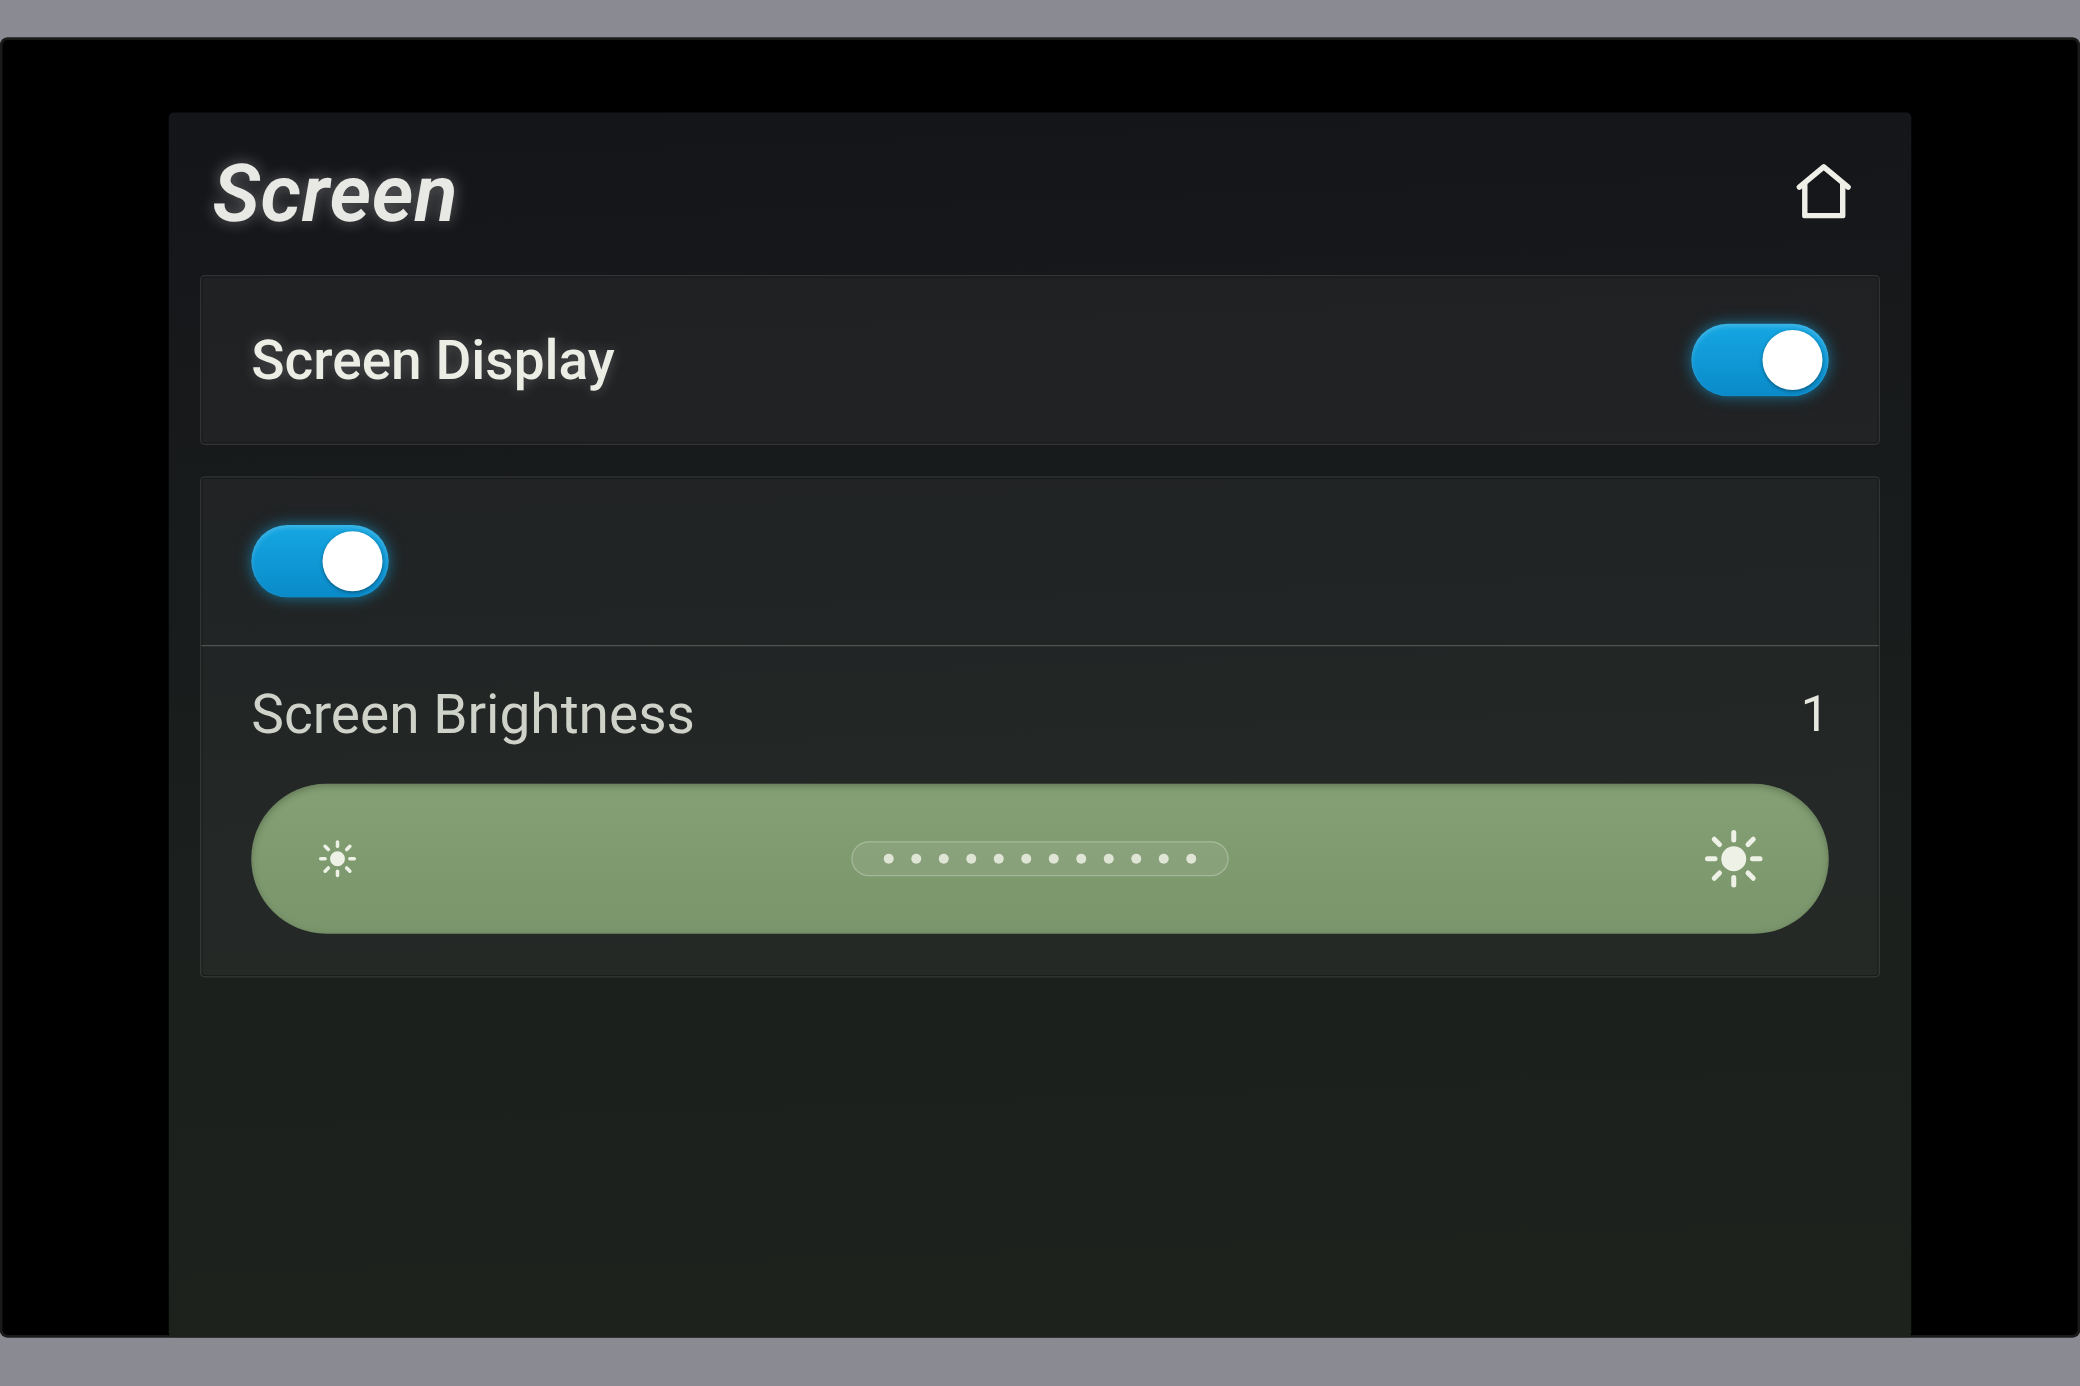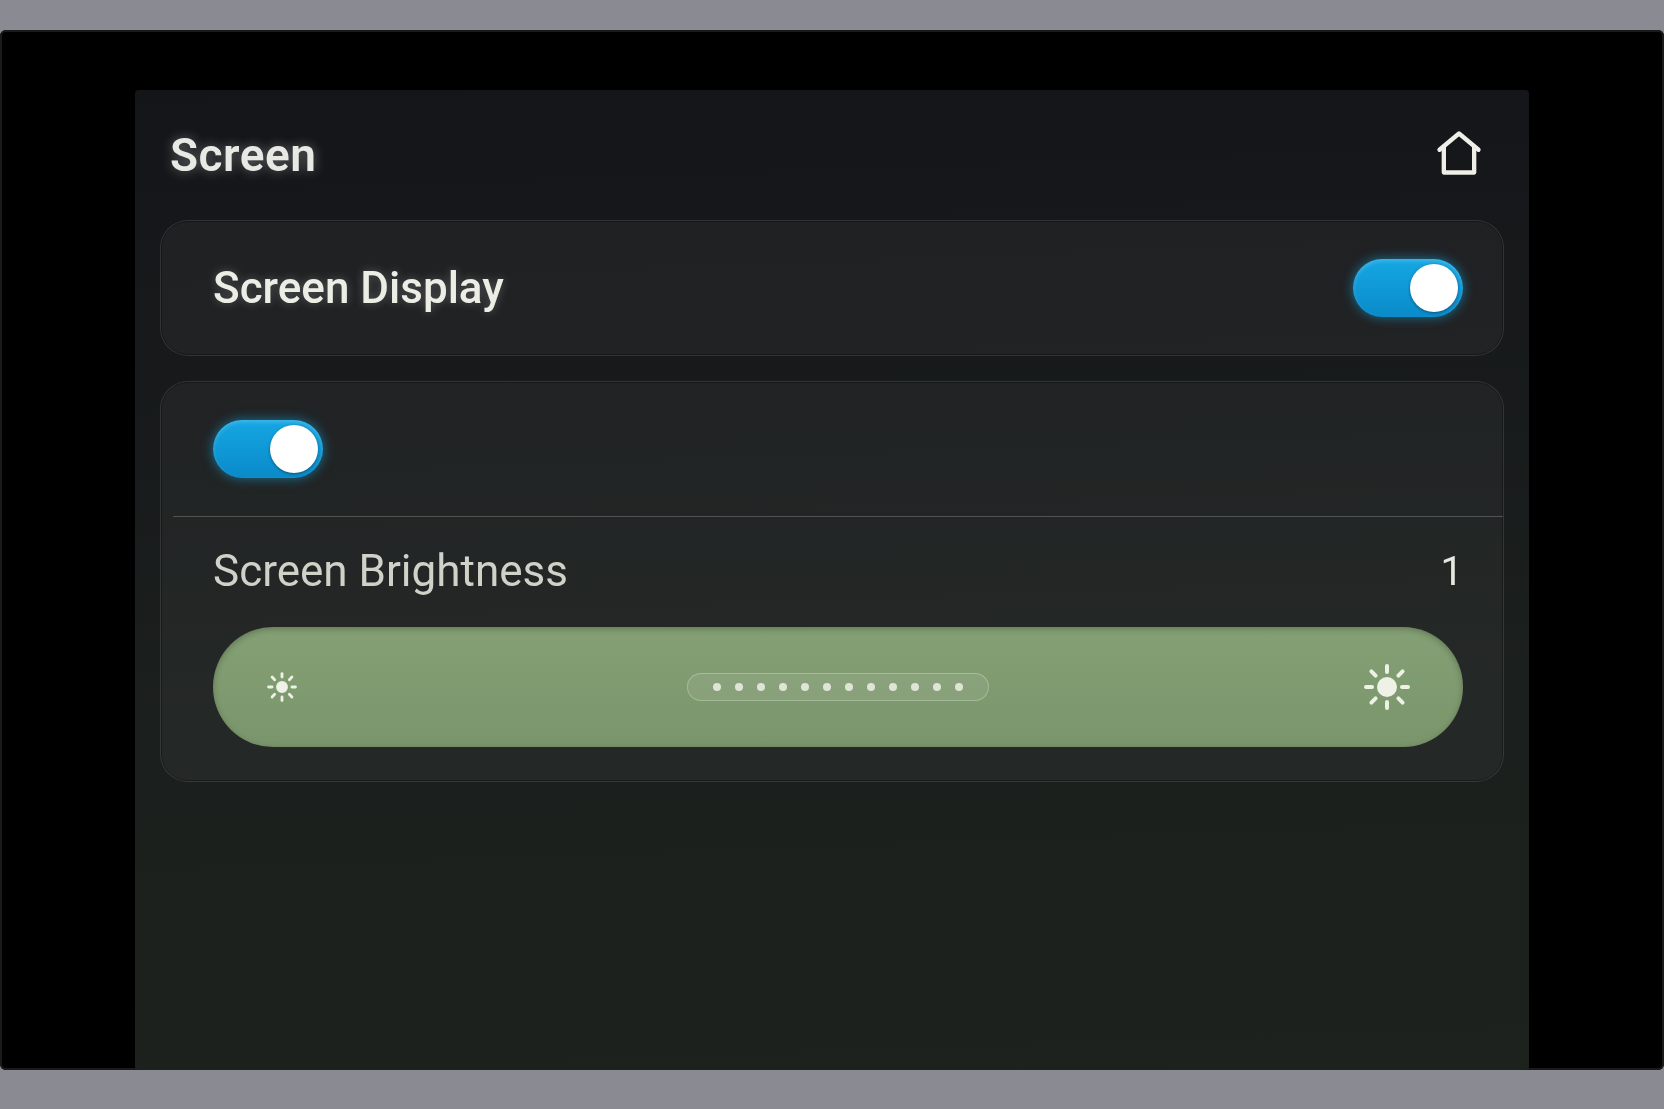--- a/index.html
+++ b/index.html
@@ -38,43 +38,43 @@
 
   
   .header {
     display: flex;
     align-items: center;
     justify-content: space-between;
     height: 130px;
     padding: 0 40px 0 35px;
   }
   .title {
-    font-size: 46px;
+    font-size: 64px;
     font-weight: 600;
     letter-spacing: 0.5px;
     text-shadow: 0 0 12px rgba(255,255,255,0.35);
+    font-style: italic;
   }
   .home-btn {
     width: 60px;
     height: 60px;
     display: flex;
     align-items: center;
     justify-content: center;
     color: #efefe8;
   }
   .home-btn svg { width: 52px; height: 52px; }
 
   
   .card {
     margin: 0 25px 25px 25px;
     background: rgba(255,255,255,0.045);
     border: 1px solid rgba(255,255,255,0.08);
-    border-radius: 28px;
+    border-radius: 4px;
     box-shadow: inset 0 0 0 1px rgba(0,0,0,0.3);
-    padding-left: 12px;
   }
 
   .row {
     display: flex;
     align-items: center;
     justify-content: space-between;
     padding: 38px 40px;
   }
   .row-label {
     font-size: 44px;

